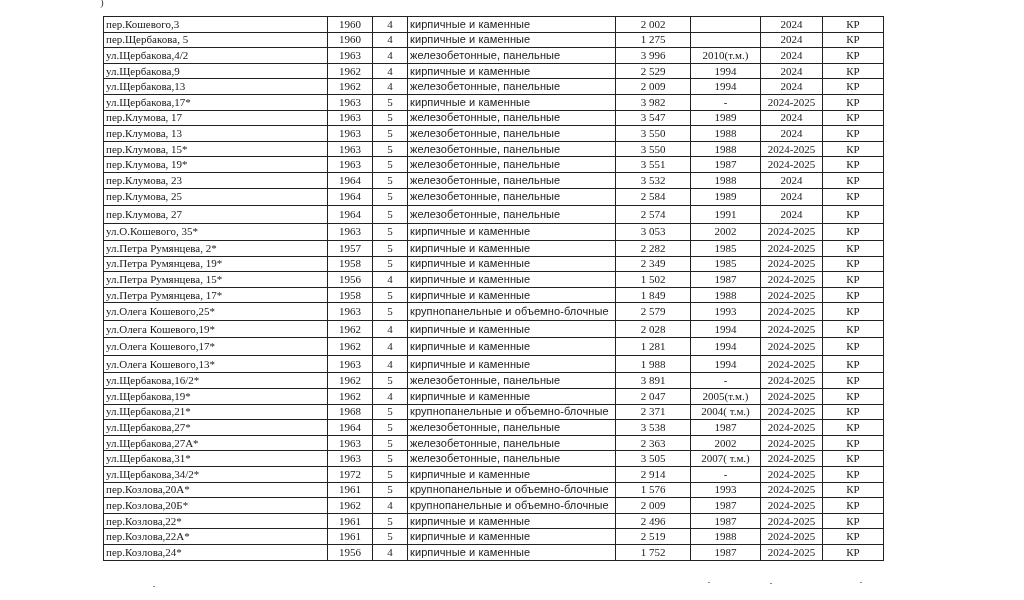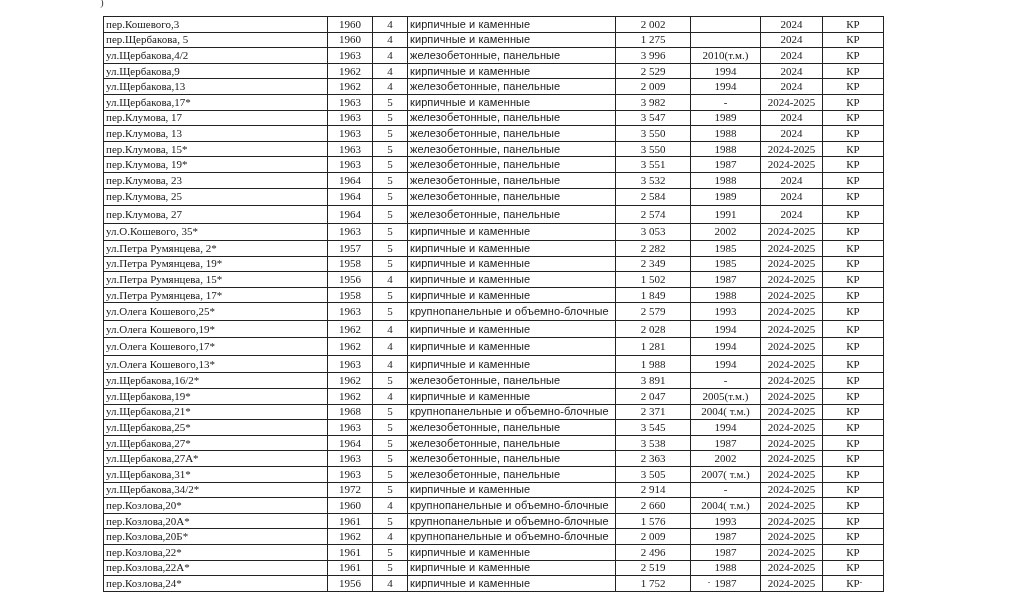--- a/index.html
+++ b/index.html
@@ -285,30 +285,20 @@
         <td class="l">ул.Щербакова,21*</td>
         <td class="c">1968</td>
         <td class="c">5</td>
         <td class="l mat">крупнопанельные и объемно-блочные</td>
         <td class="c">2 371</td>
         <td class="c">2004( т.м.)</td>
         <td class="c">2024-2025</td>
         <td class="c">КР</td>
       </tr>
       <tr>
-        <td class="l">ул.Щербакова,25*</td>
-        <td class="c">1963</td>
-        <td class="c">5</td>
-        <td class="l mat">железобетонные, панельные</td>
-        <td class="c">3 545</td>
-        <td class="c">1994</td>
-        <td class="c">2024-2025</td>
-        <td class="c">КР</td>
-      </tr>
-      <tr>
         <td class="l">ул.Щербакова,27*</td>
         <td class="c">1964</td>
         <td class="c">5</td>
         <td class="l mat">железобетонные, панельные</td>
         <td class="c">3 538</td>
         <td class="c">1987</td>
         <td class="c">2024-2025</td>
         <td class="c">КР</td>
       </tr>
       <tr>
@@ -331,30 +321,20 @@
         <td class="c">2024-2025</td>
         <td class="c">КР</td>
       </tr>
       <tr>
         <td class="l">ул.Щербакова,34/2*</td>
         <td class="c">1972</td>
         <td class="c">5</td>
         <td class="l mat">кирпичные и каменные</td>
         <td class="c">2 914</td>
         <td class="c">-</td>
-        <td class="c">2024-2025</td>
-        <td class="c">КР</td>
-      </tr>
-      <tr>
-        <td class="l">пер.Козлова,20*</td>
-        <td class="c">1960</td>
-        <td class="c">4</td>
-        <td class="l mat">крупнопанельные и объемно-блочные</td>
-        <td class="c">2 660</td>
-        <td class="c">2004( т.м.)</td>
         <td class="c">2024-2025</td>
         <td class="c">КР</td>
       </tr>
       <tr>
         <td class="l">пер.Козлова,20А*</td>
         <td class="c">1961</td>
         <td class="c">5</td>
         <td class="l mat">крупнопанельные и объемно-блочные</td>
         <td class="c">1 576</td>
         <td class="c">1993</td>

